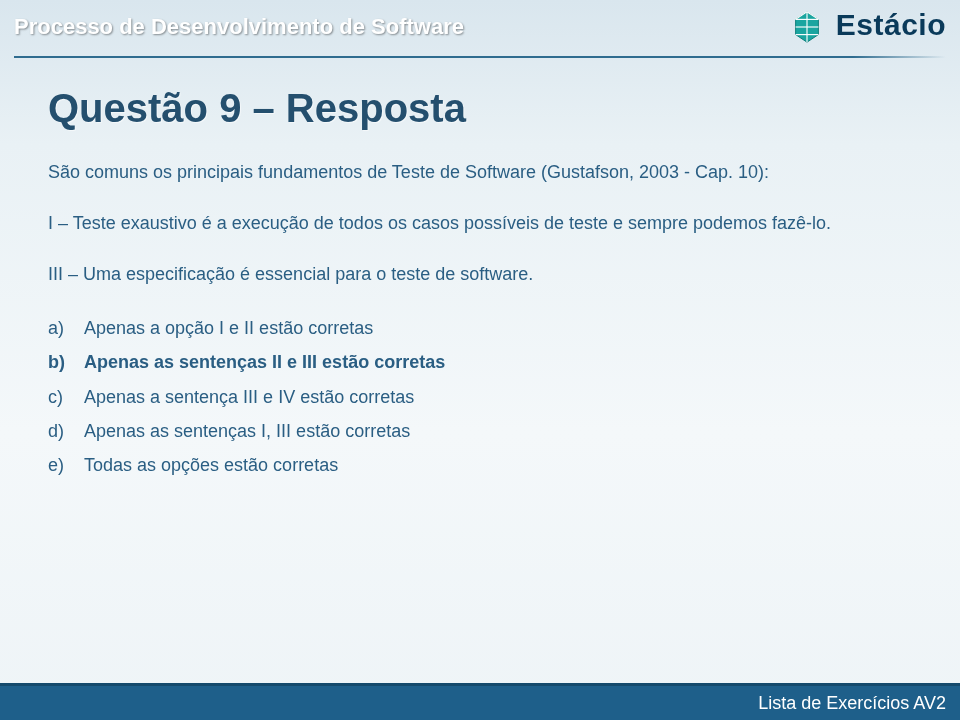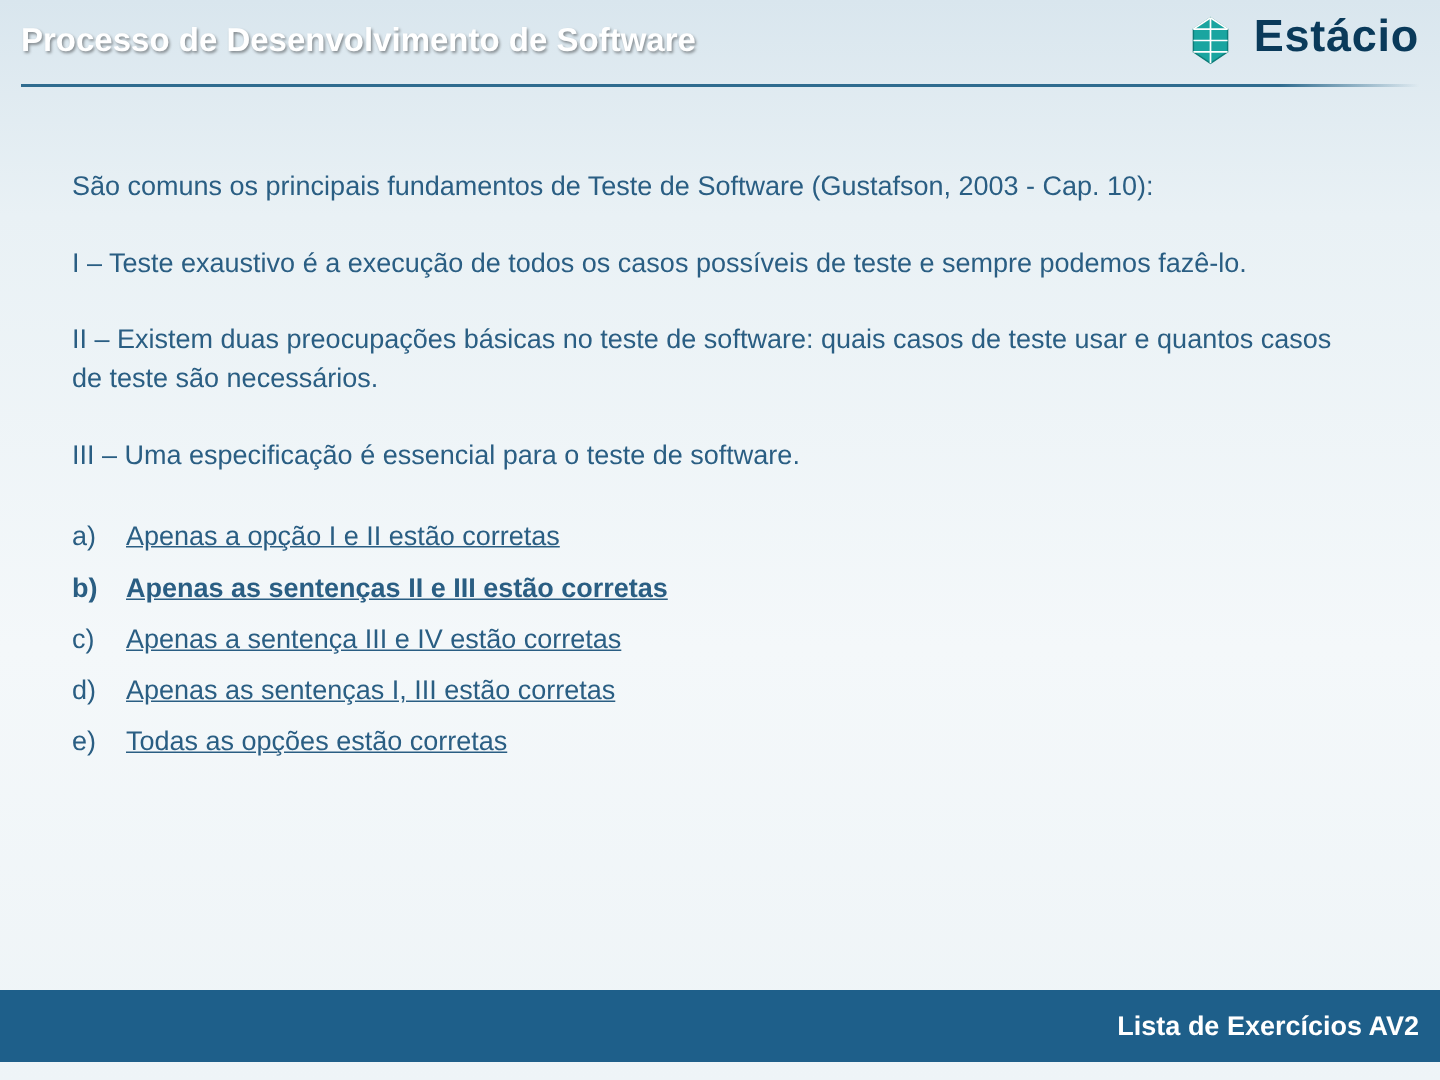--- a/index.html
+++ b/index.html
@@ -41,27 +41,27 @@
   }
   .body-text {
     color: #2a5e83; font-size: 18px; line-height: 1.45;
   }
   .body-text p { margin-bottom: 6px; margin-top: 25px; }
   .options {
     margin-top: 24px; color: #2a5e83; font-size: 18px; line-height: 1.9;
   }
   .option-row { display: flex; }
   .opt-letter { width: 36px; }
-  .opt-text { flex: 1; text-decoration: underline; }
+  .opt-text { flex: 1; }
   .bold { font-weight: bold; }
   .footer {
-    position: absolute; bottom: 12px; left: 0; right: 0; height: 48px;
+    position: absolute; bottom: 0; left: 0; right: 0; height: 34px;
     background: #1e5f8a;
     color: #ffffff; display: flex; align-items: center; justify-content: flex-end;
-    padding: 0 14px; font-weight: bold; font-size: 18px;
+    padding: 0 14px; font-weight: normal; font-size: 18px;
   }
   .footer-rule {
     position: absolute; bottom: 34px; left: 0; right: 0; height: 3px;
     background: #154a6c;
   }
 </style>
 </head>
 <body>
 
 <div class="slide">
@@ -79,25 +79,25 @@
         <line x1="8" y1="12" x2="20" y2="4" stroke="#ffffff" stroke-width="1.2"></line>
         <line x1="32" y1="12" x2="20" y2="4" stroke="#ffffff" stroke-width="1.2"></line>
       </svg>
       <div class="brand-name">Estácio</div>
     </div>
   </div>
 
   <div class="rule"></div>
 
   <div class="content">
+    <div class="q-title">Questão 9 – Resposta</div>
 
     <div class="body-text">
       <p>São comuns os principais fundamentos de Teste de Software (Gustafson, 2003 - Cap. 10):</p>
       <p>I – Teste exaustivo é a execução de todos os casos possíveis de teste e sempre podemos fazê-lo.</p>
-      <p>II – Existem duas preocupações básicas no teste de software: quais casos de teste usar e quantos casos de teste são necessários.</p>
       <p>III – Uma especificação é essencial para o teste de software.</p>
     </div>
 
     <div class="options">
       <div class="option-row">
         <div class="opt-letter">a)</div>
         <div class="opt-text">Apenas a opção I e II estão corretas</div>
       </div>
       <div class="option-row bold">
         <div class="opt-letter">b)</div>

